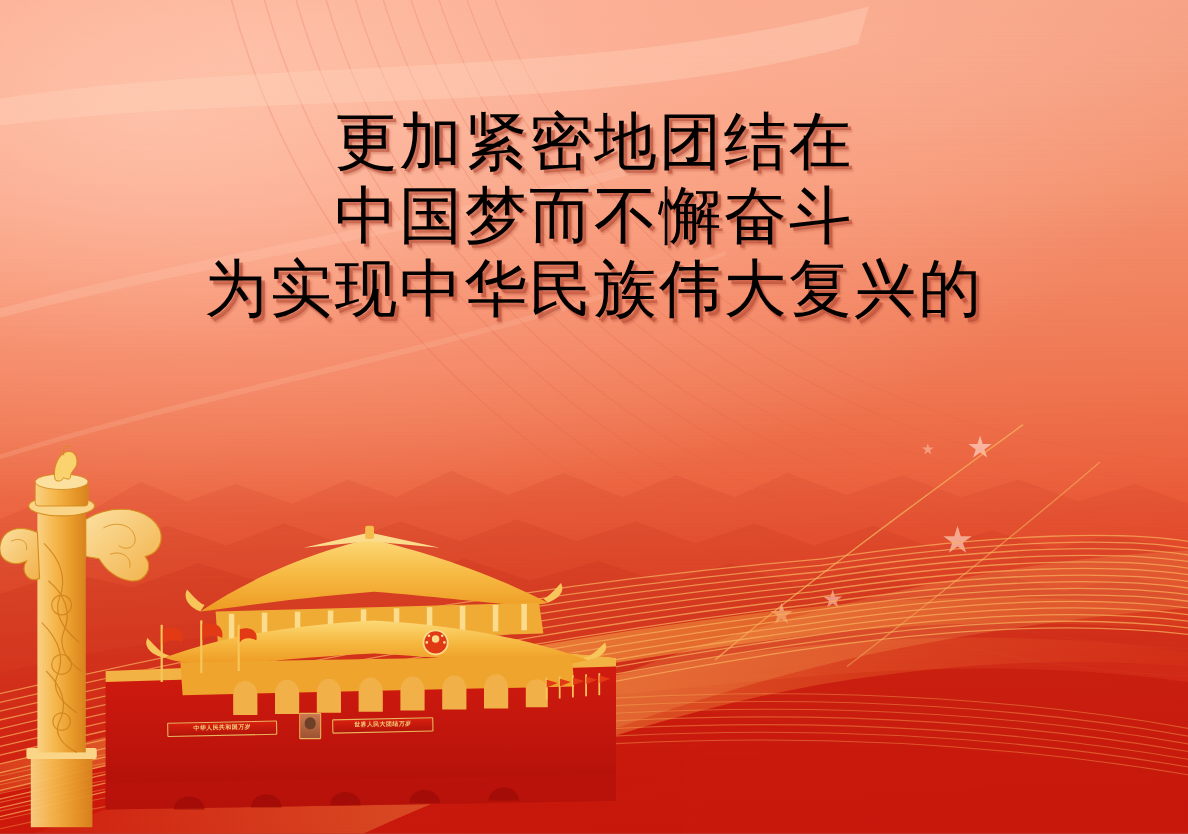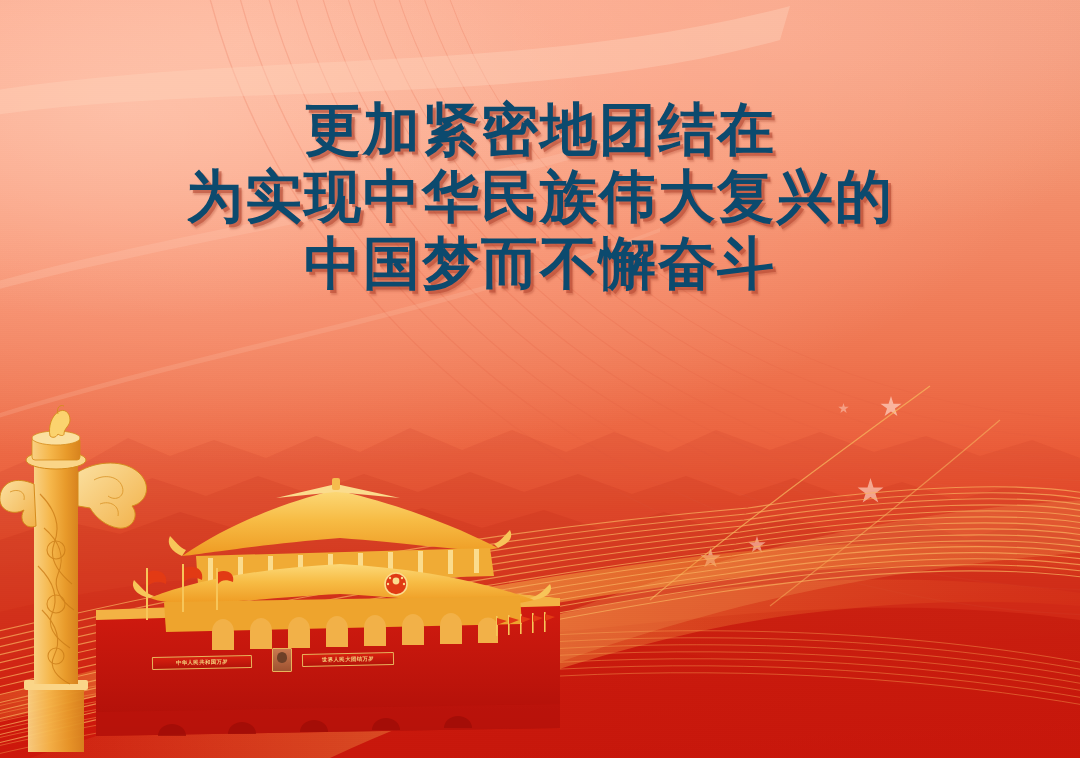--- a/index.html
+++ b/index.html
@@ -67,23 +67,23 @@
 
   
   #headline{
     position:absolute;
     left:0;right:0;top:96px;
     text-align:center;
     z-index:40;
   }
   #headline .ln{
     display:block;
-    color:#0c4a6e;
+    color:#000000;
     font-size:57px;
-    font-weight:700;
+    font-weight:400;
     letter-spacing:2px;
     line-height:67px;
     white-space:nowrap;
     text-shadow:
        3px 3px 0 rgba(180,70,48,0.55),
        4px 5px 2px rgba(160,58,40,0.30);
   }
 
   
   #illus{position:absolute;left:0;bottom:0;width:560px;height:360px;z-index:30;}
@@ -394,18 +394,18 @@
     
     <div class="gatebanner" style="left:152px;top:258px;width:100px;height:13px;transform:rotate(-1.2deg);">中华人民共和国万岁</div>
 
     <div class="portrait" style="left:272px;top:250px;width:20px;height:24px;"></div>
 
     <div class="gatebanner" style="left:302px;top:255px;width:92px;height:13px;transform:rotate(-1.2deg);">世界人民大团结万岁</div>
   </div>
 
   <div id="headline">
     <span class="ln">更加紧密地团结在</span>
+    <span class="ln">中国梦而不懈奋斗</span>
     <span class="ln">为实现中华民族伟大复兴的</span>
-    <span class="ln">中国梦而不懈奋斗</span>
   </div>
 
   <div class="layer" id="noise"></div>
 </div>
 
 </body></html>

